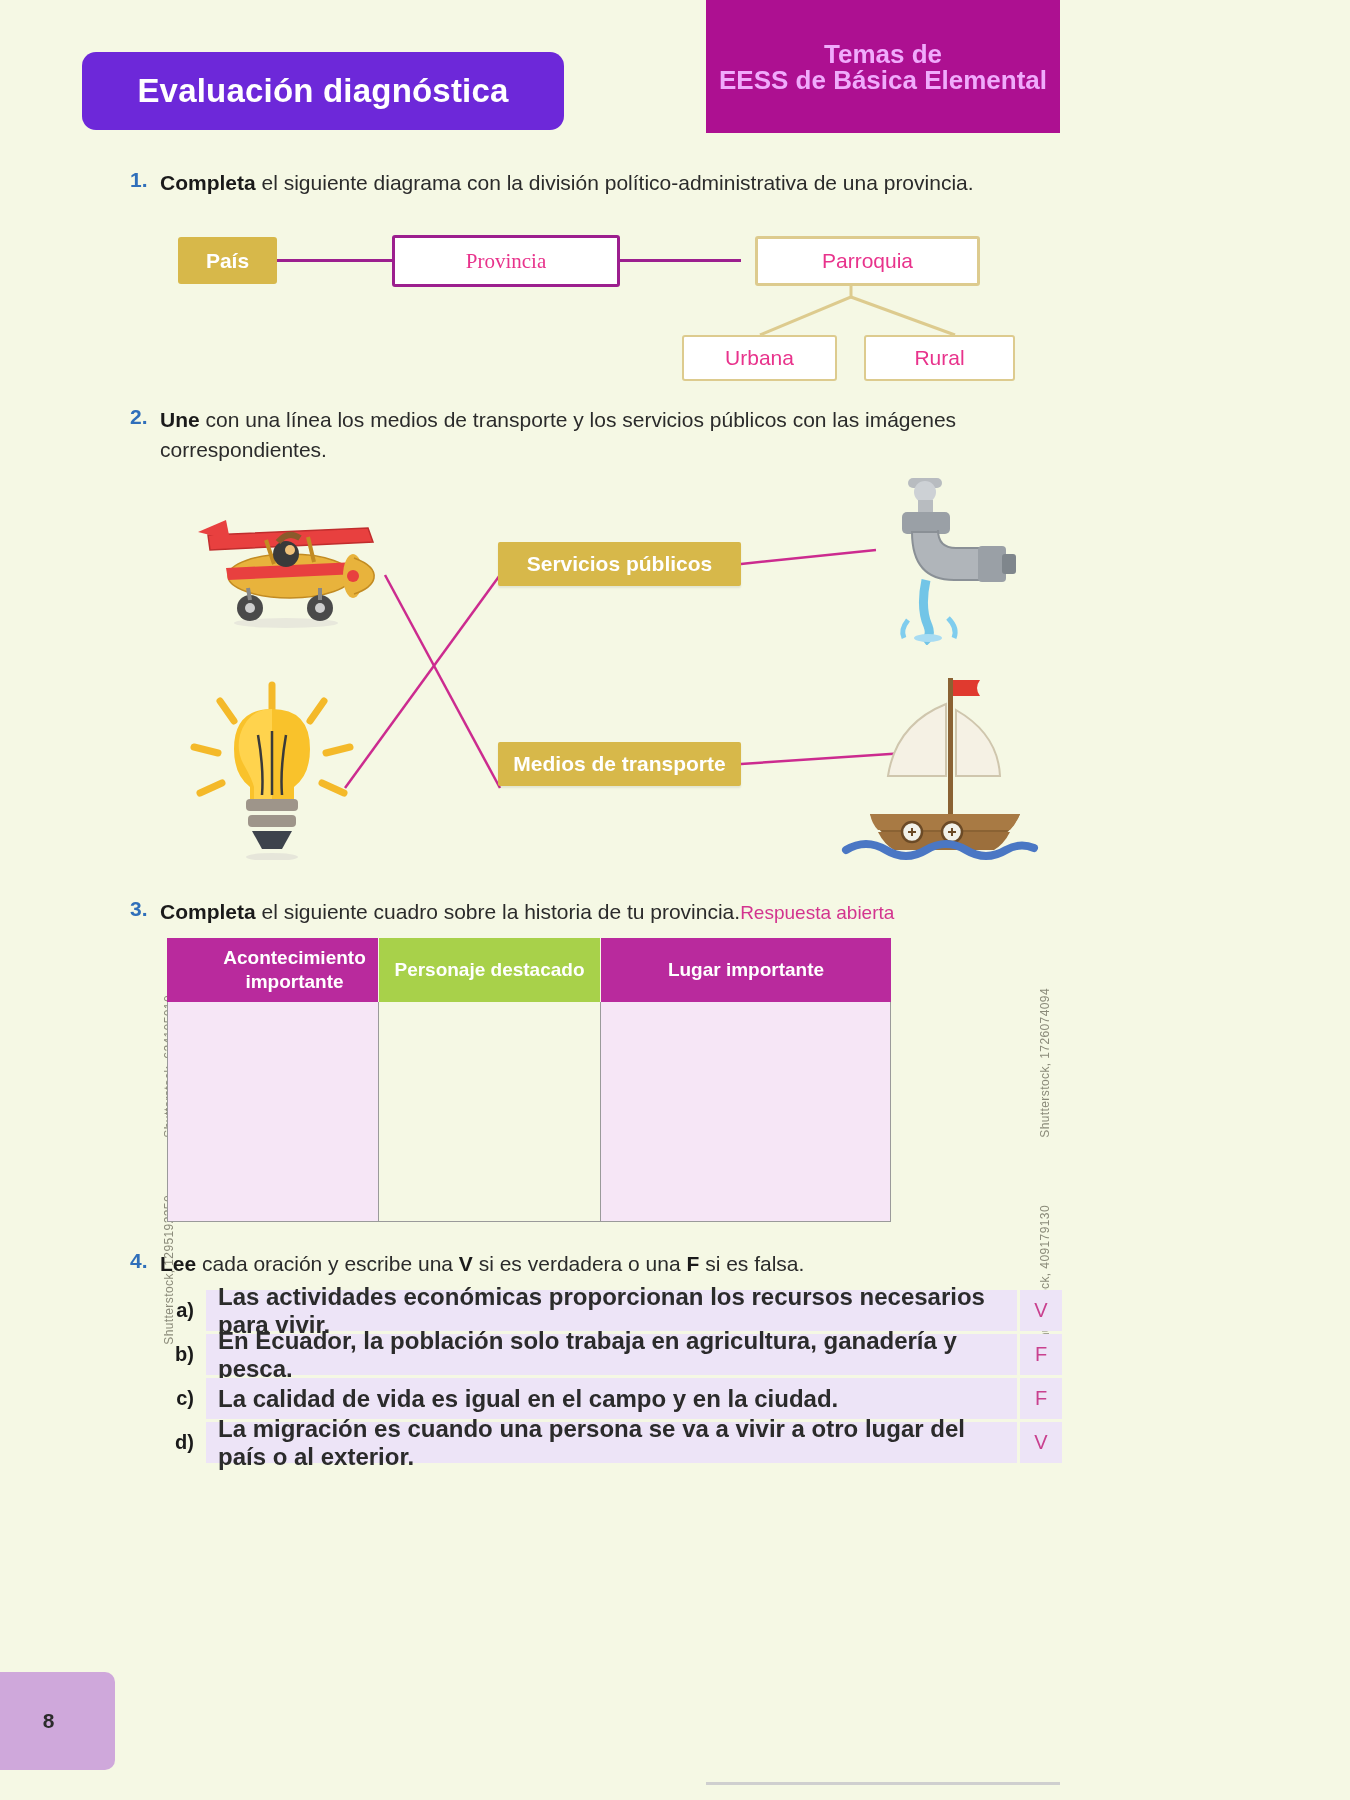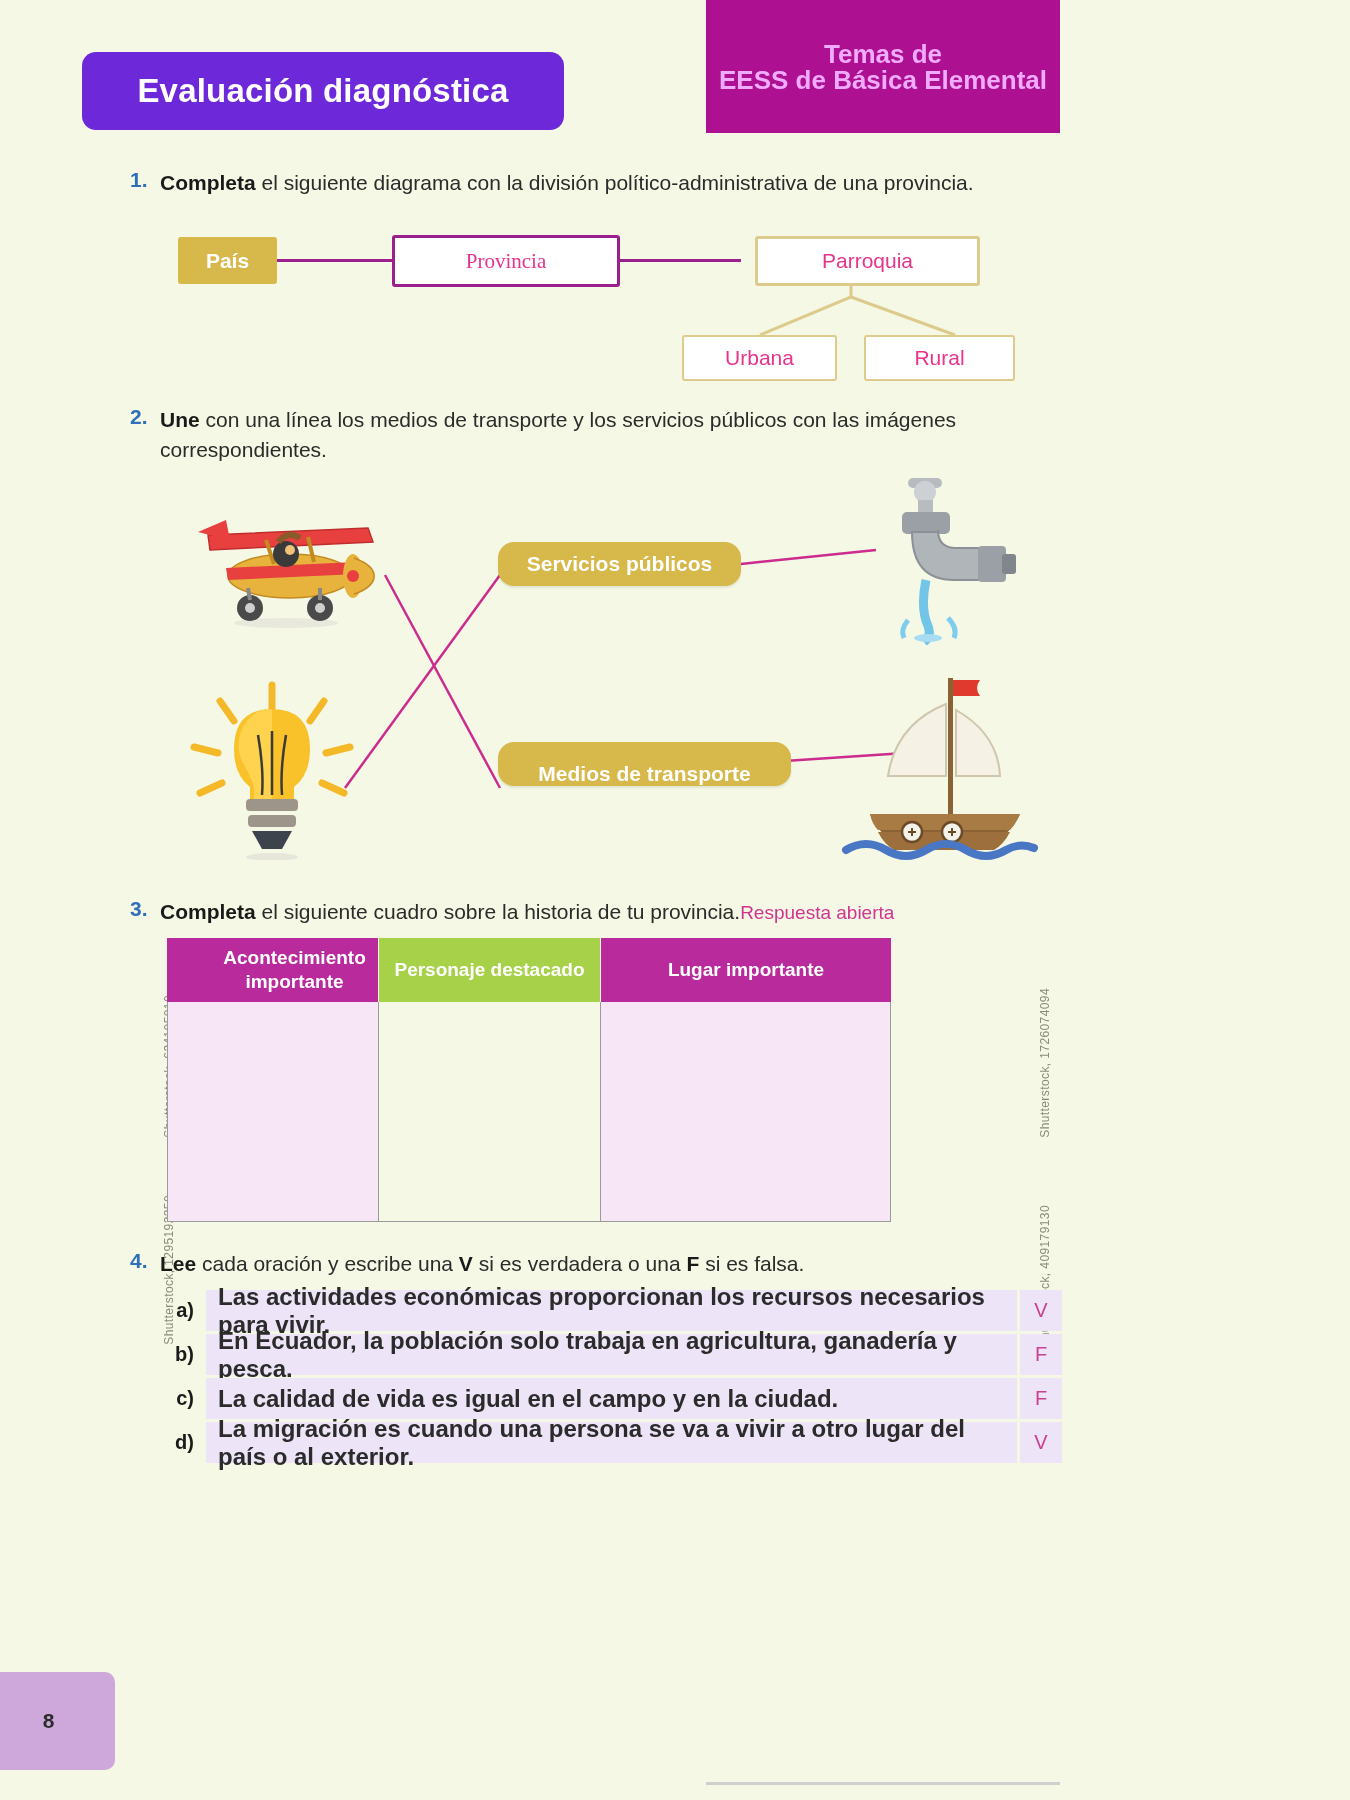--- a/index.html
+++ b/index.html
@@ -80,27 +80,27 @@
   .box-rur span { color: #e8338c; }
   .conn { position: absolute; background: #9c1f8e; height: 3px; }
   .conn-1 { left: 277px; top: 34px; width: 118px; }
   .conn-2 { left: 618px; top: 34px; width: 123px; }
   svg.branch { position: absolute; left: 660px; top: 58px; }
 
   
   .match { position: absolute; left: 0; top: 470px; width: 1350px; height: 410px; }
   .lbl-box {
     position: absolute; height: 44px;
-    background: #d7b84a; border-radius: 16px;
+    background: #d7b84a; border-radius: 2px;
     display: flex; align-items: center; justify-content: center;
     box-shadow: 0 2px 2px rgba(0,0,0,.08);
   }
   .lbl-box span { color: #ffffff; font-size: 21px; font-weight: bold; }
   .lbl-serv { left: 498px; top: 72px; width: 243px; }
-  .lbl-med  { left: 498px; top: 272px; width: 293px; align-items: flex-end; }
+  .lbl-med  { left: 498px; top: 272px; width: 243px; }
   .credit {
     position: absolute; font-size: 12px; color: #8b8b7a;
     writing-mode: vertical-rl; transform: rotate(180deg);
     letter-spacing: .4px; white-space: nowrap;
   }
   svg.match-lines { position: absolute; left: 0; top: 0; }
   svg.art { position: absolute; }
 
   
   .tbl { position: absolute; left: 167px; top: 938px; width: 724px; height: 284px; }

